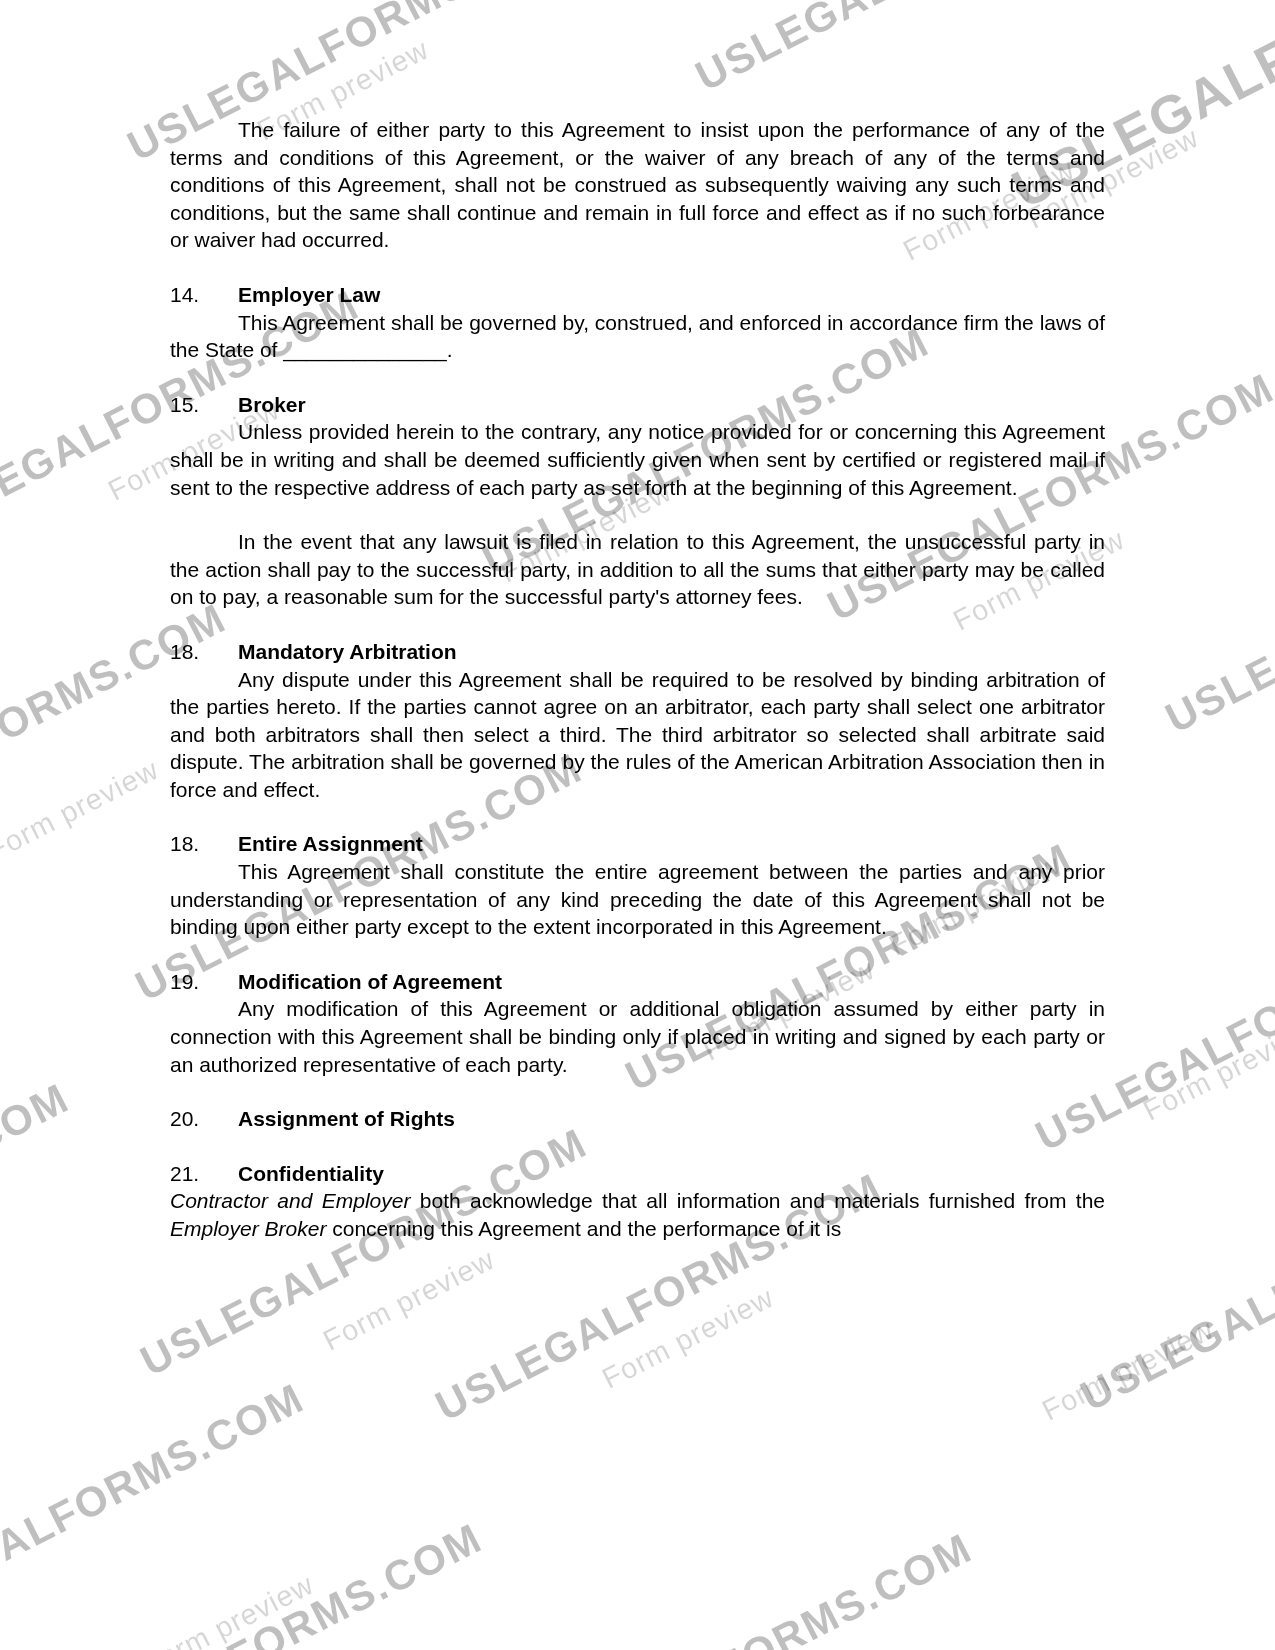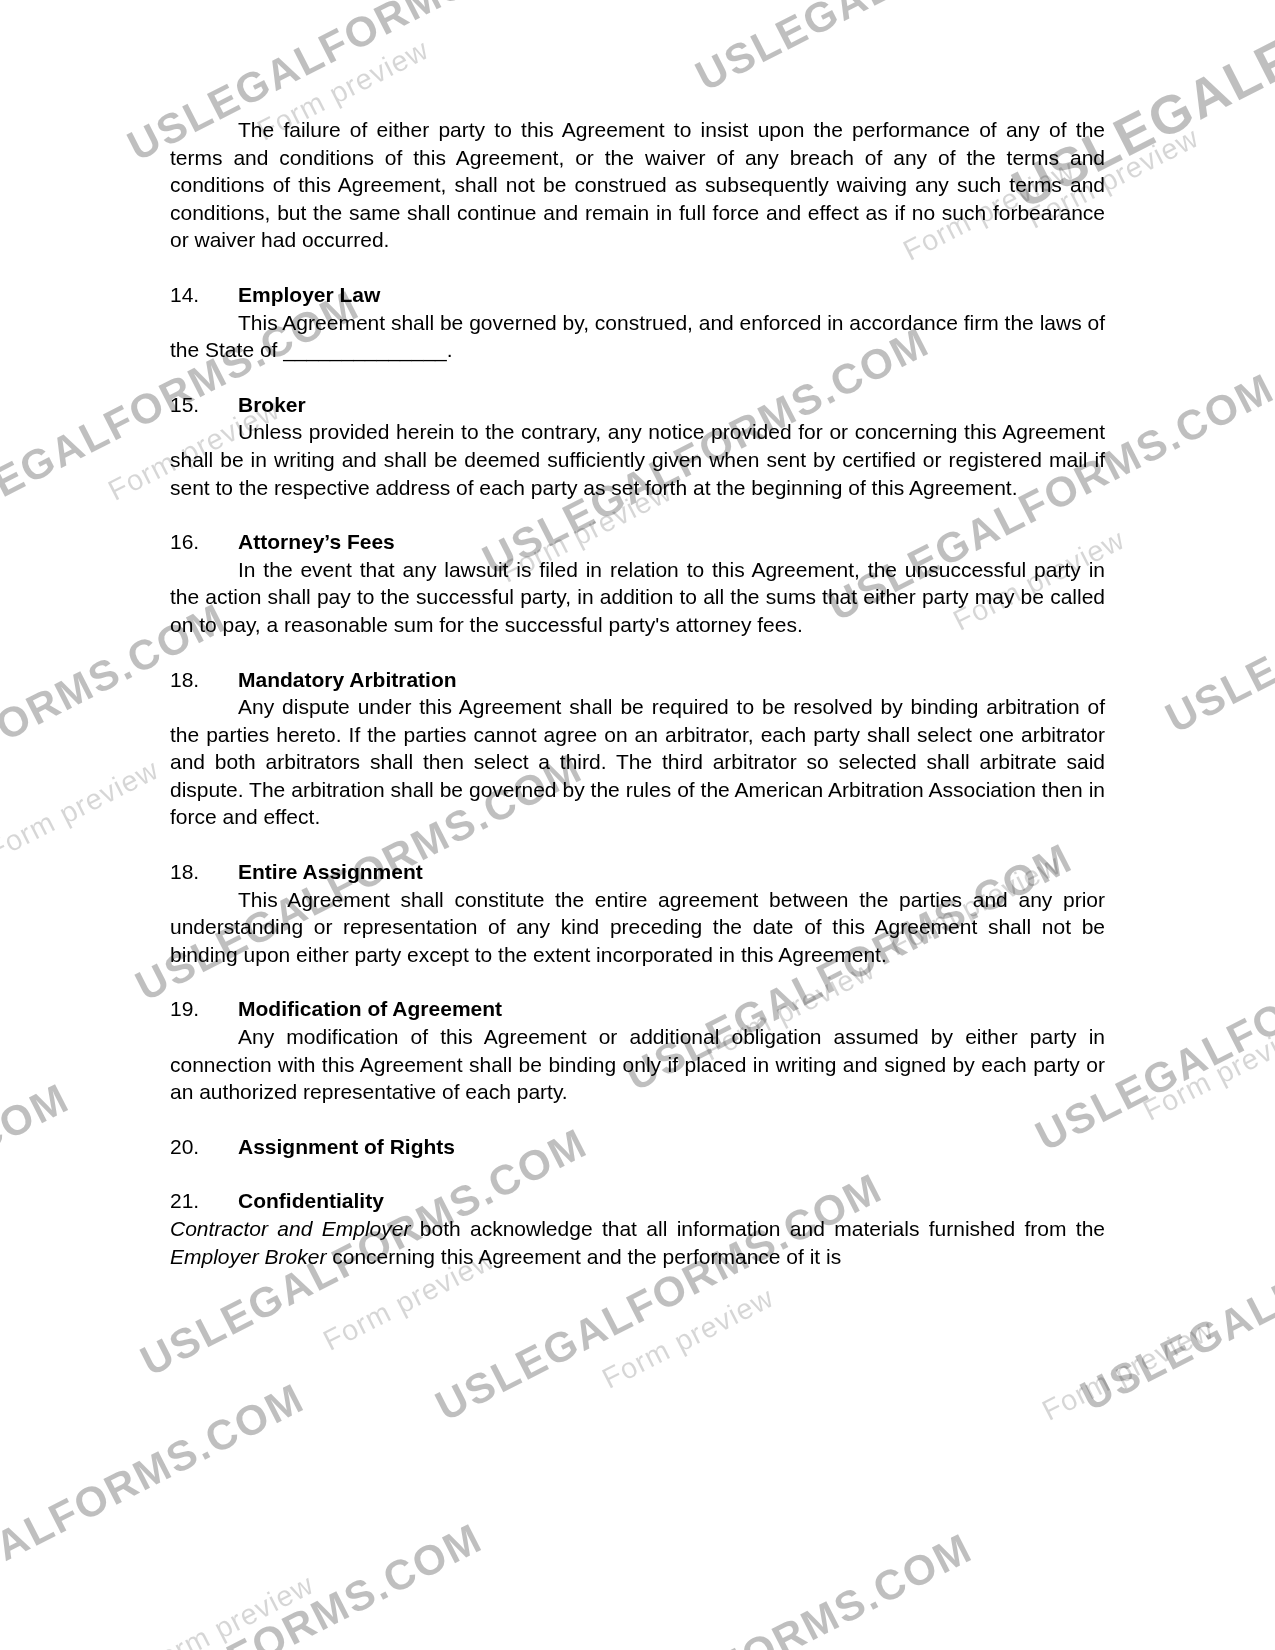--- a/index.html
+++ b/index.html
@@ -122,23 +122,20 @@
     </div>
 
     <div class="section">
       <div class="heading">
         <span class="num">15.</span><span>Broker</span>
       </div>
       <p class="para indent">Unless provided herein to the contrary, any notice provided for or concerning this Agreement shall be in writing and shall be deemed sufficiently given when sent by certified or registered mail if sent to the respective address of each party as set forth at the beginning of this Agreement.</p>
     </div>
 
     <div class="section">
-      <div class="heading">
-        <span class="num">16.</span><span>Attorney’s Fees</span>
-      </div>
       <p class="para indent">In the event that any lawsuit is filed in relation to this Agreement, the unsuccessful party in the action shall pay to the successful party, in addition to all the sums that either party may be called on to pay, a reasonable sum for the successful party's attorney fees.</p>
     </div>
 
     <div class="section">
       <div class="heading">
         <span class="num">18.</span><span>Mandatory Arbitration</span>
       </div>
       <p class="para indent">Any dispute under this Agreement shall be required to be resolved by binding arbitration of the parties hereto.  If the parties cannot agree on an arbitrator, each party shall select one arbitrator and both arbitrators shall then select a third.  The third arbitrator so selected shall arbitrate said dispute. The arbitration shall be governed by the rules of the American Arbitration Association then in force and effect.</p>
     </div>
 

